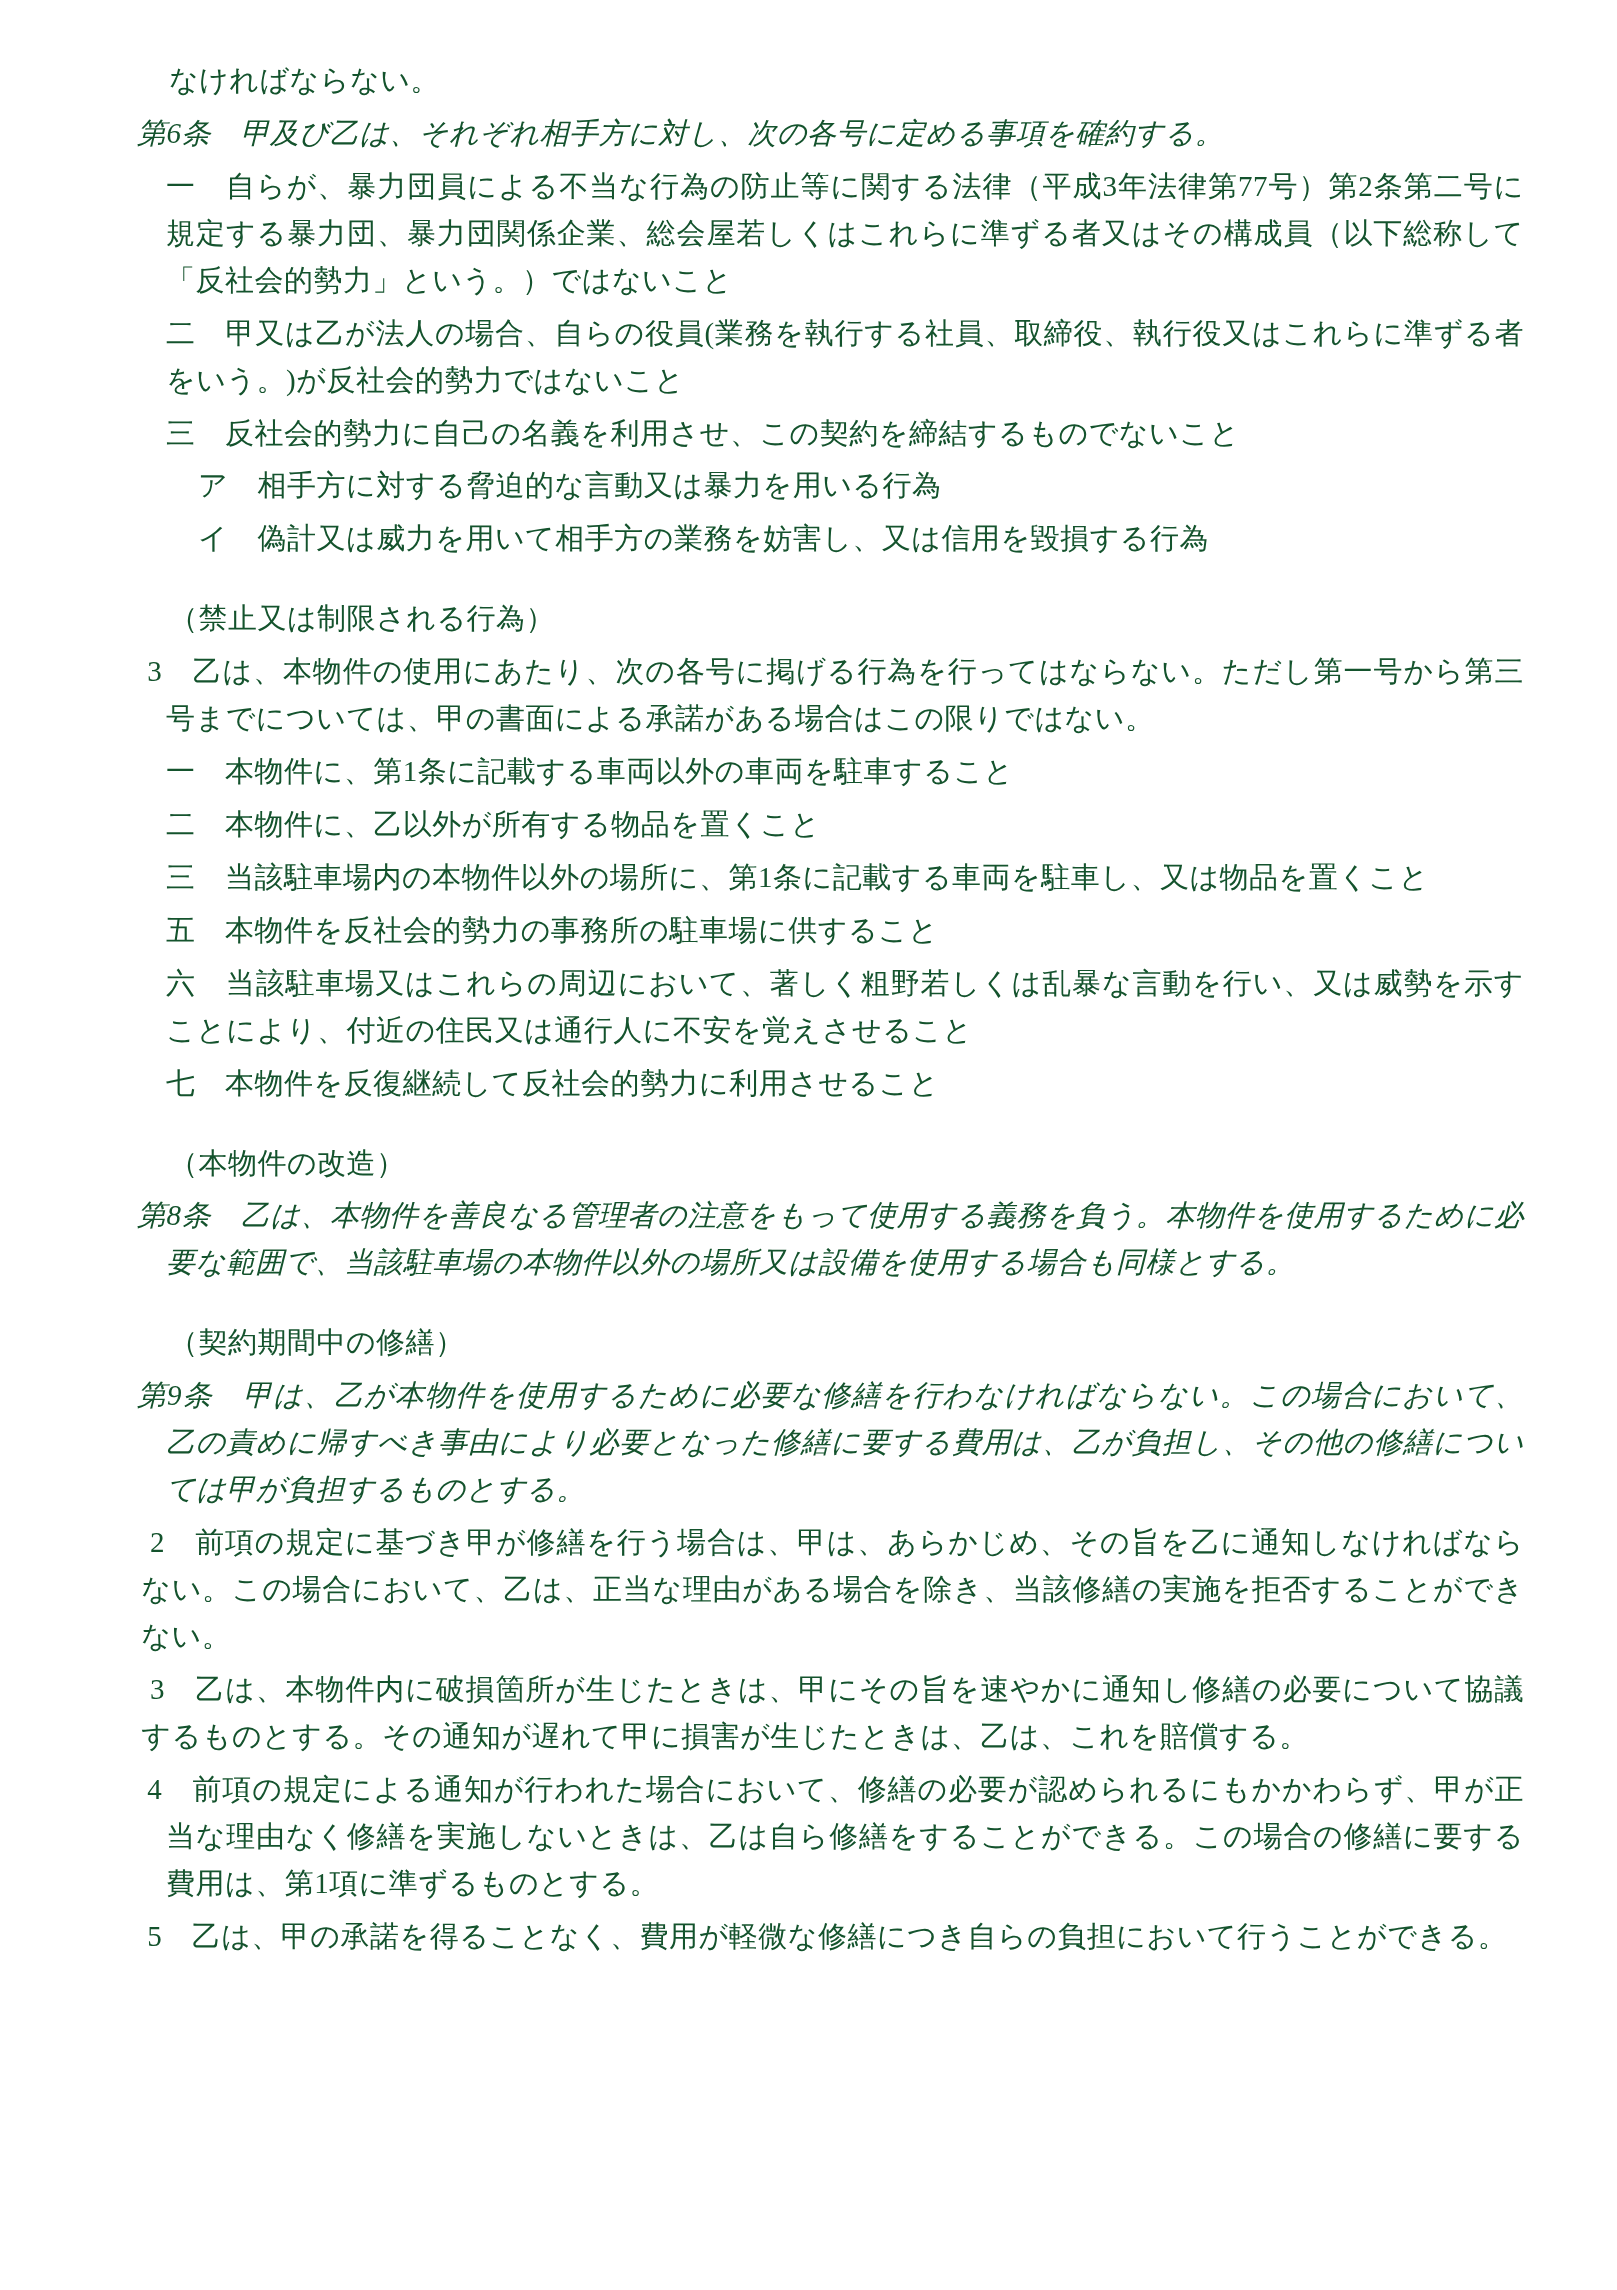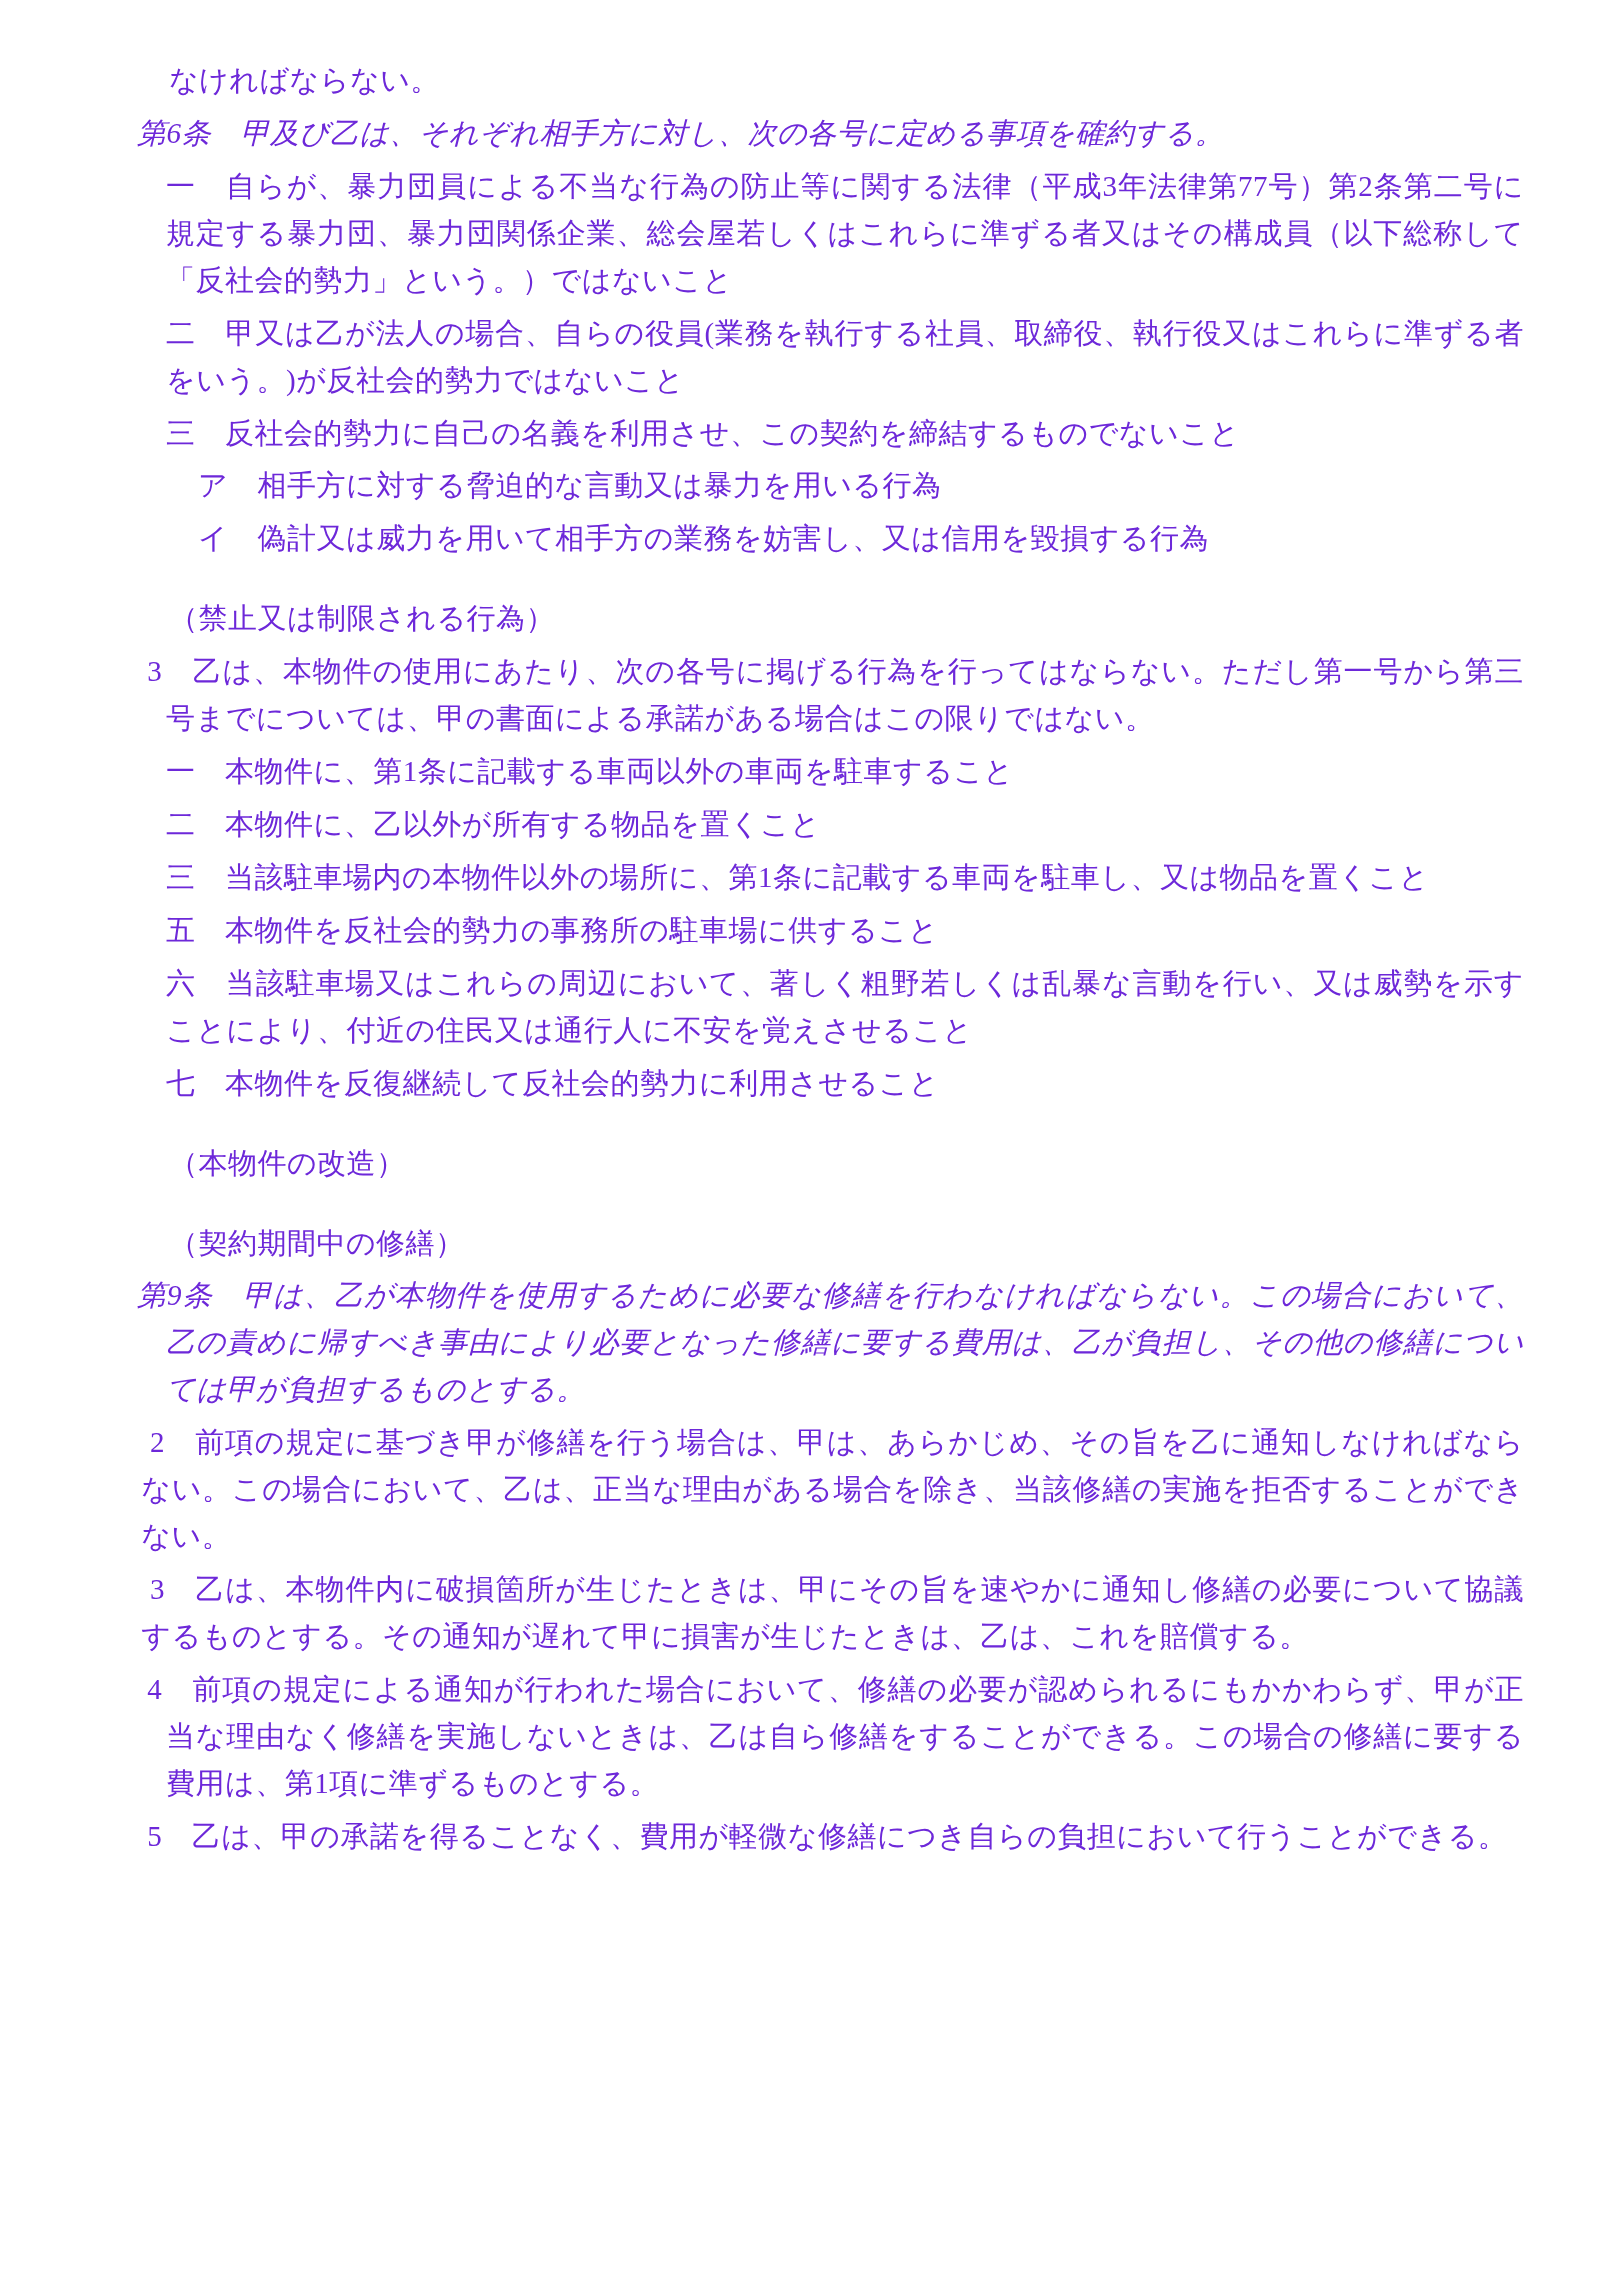--- a/index.html
+++ b/index.html
@@ -11,21 +11,21 @@
     width: 1617px;
     height: 2291px;
     overflow: hidden;
   }
   .page {
     box-sizing: border-box;
     width: 1617px;
     height: 2291px;
     padding: 57px 93px 0 137px;
     background: #ffffff;
-    color: #6d28d9;
+    color: #14532d;
     font-family: "Liberation Serif", "DejaVu Serif", serif;
     font-size: 29px;
     line-height: 47px;
     letter-spacing: 0.5px;
   }
   .page p {
     margin: 0 0 5.9px 0;
     text-align: justify;
   }
   
@@ -82,20 +82,21 @@
   <p class="p-heading">（禁止又は制限される行為）</p>
   <p class="p-num">3　乙は、本物件の使用にあたり、次の各号に掲げる行為を行ってはならない。ただし第一号から第三号までについては、甲の書面による承諾がある場合はこの限りではない。</p>
   <p class="p-item">一　本物件に、第1条に記載する車両以外の車両を駐車すること</p>
   <p class="p-item">二　本物件に、乙以外が所有する物品を置くこと</p>
   <p class="p-item">三　当該駐車場内の本物件以外の場所に、第1条に記載する車両を駐車し、又は物品を置くこと</p>
   <p class="p-item">五　本物件を反社会的勢力の事務所の駐車場に供すること</p>
   <p class="p-item">六　当該駐車場又はこれらの周辺において、著しく粗野若しくは乱暴な言動を行い、又は威勢を示すことにより、付近の住民又は通行人に不安を覚えさせること</p>
   <p class="p-item">七　本物件を反復継続して反社会的勢力に利用させること</p>
 
   <p class="p-heading">（本物件の改造）</p>
+  <p class="p-art">第8条　乙は、本物件を善良なる管理者の注意をもって使用する義務を負う。本物件を使用するために必要な範囲で、当該駐車場の本物件以外の場所又は設備を使用する場合も同様とする。</p>
 
   <p class="p-heading">（契約期間中の修繕）</p>
   <p class="p-art">第9条　甲は、乙が本物件を使用するために必要な修繕を行わなければならない。この場合において、乙の責めに帰すべき事由により必要となった修繕に要する費用は、乙が負担し、その他の修繕については甲が負担するものとする。</p>
   <p class="p-num-flush">2　前項の規定に基づき甲が修繕を行う場合は、甲は、あらかじめ、その旨を乙に通知しなければならない。この場合において、乙は、正当な理由がある場合を除き、当該修繕の実施を拒否することができない。</p>
   <p class="p-num-flush">3　乙は、本物件内に破損箇所が生じたときは、甲にその旨を速やかに通知し修繕の必要について協議するものとする。その通知が遅れて甲に損害が生じたときは、乙は、これを賠償する。</p>
   <p class="p-num">4　前項の規定による通知が行われた場合において、修繕の必要が認められるにもかかわらず、甲が正当な理由なく修繕を実施しないときは、乙は自ら修繕をすることができる。この場合の修繕に要する費用は、第1項に準ずるものとする。</p>
   <p class="p-num">5　乙は、甲の承諾を得ることなく、費用が軽微な修繕につき自らの負担において行うことができる。</p>
 
 </div>
 

